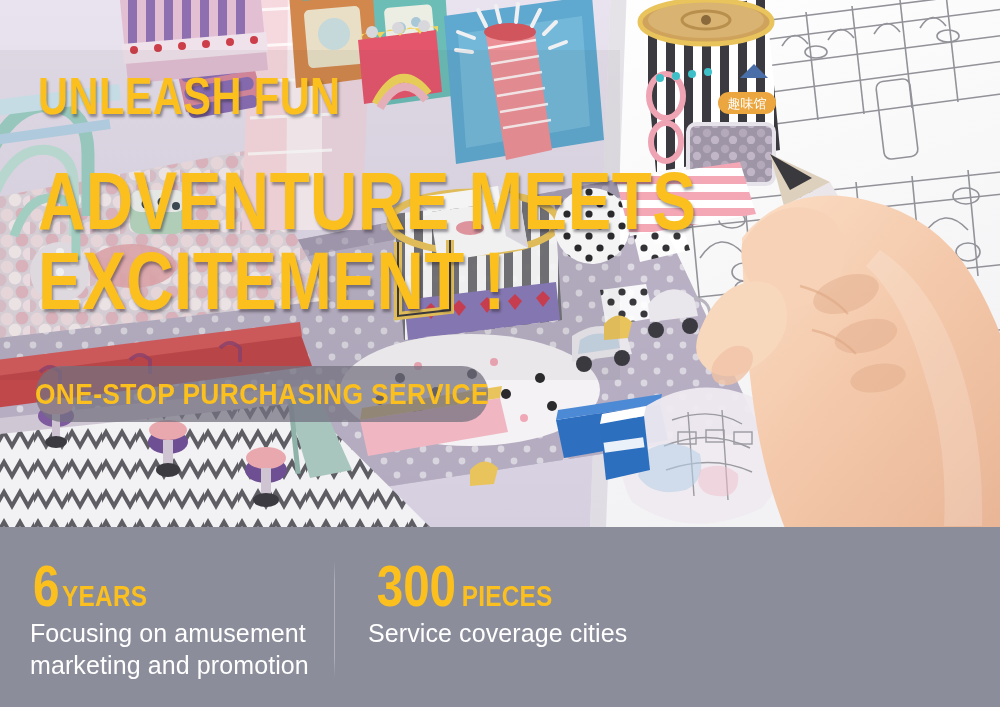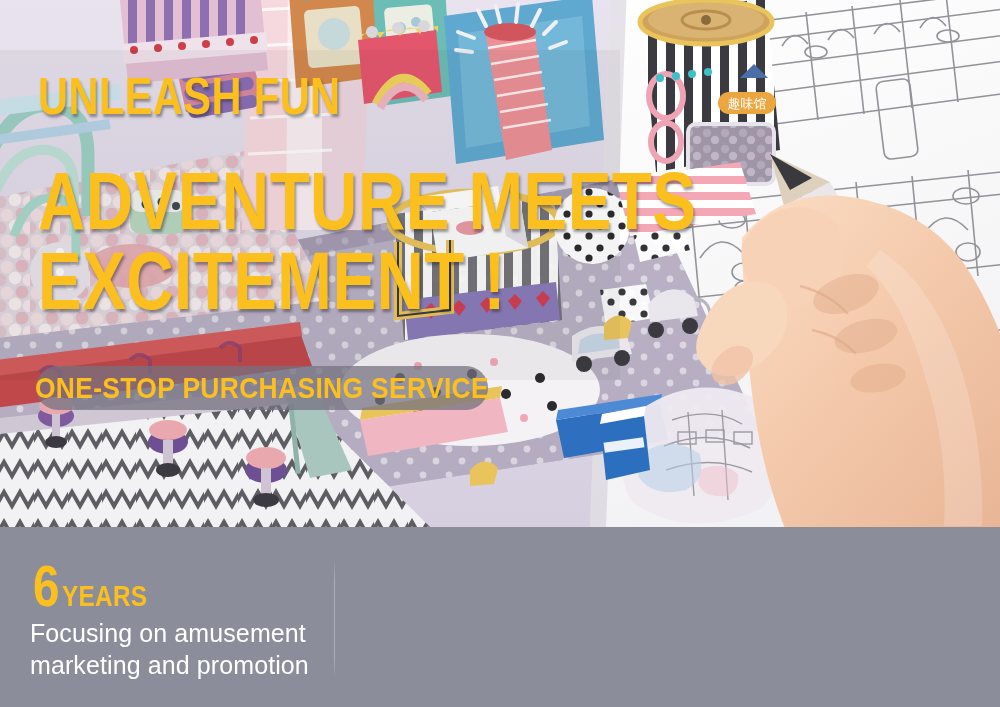--- a/index.html
+++ b/index.html
@@ -45,21 +45,21 @@
     line-height:1;
   }
   .hl-1 { left:38px; top:70px;  font-size:52px; }
   .hl-2 { left:38px; top:160px; font-size:82px; }
   .hl-3 { left:38px; top:240px; font-size:82px; }
 
   
   .pill {
     position:absolute;
     left:36px; top:366px;
-    width:452px; height:44px;
+    width:452px; height:56px;
     background:rgba(116,114,128,.74);
     border-radius:26px;
     display:flex; align-items:center; justify-content:center;
   }
   .pill-label {
     color:#fbc01e;
     font-weight:bold;
     font-family:"Liberation Sans Narrow","Liberation Sans", sans-serif;
     font-stretch:condensed;
     font-size:30px;
@@ -643,16 +643,23 @@
     <div class="stat stat-1">
       <div class="stat-top">
         <span class="stat-num">6</span>
         <span class="stat-unit u-years">YEARS</span>
       </div>
       <div class="stat-desc">Focusing on amusement marketing and promotion</div>
       <div class="divider"></div>
     </div>
 
 
+    <div class="stat stat-3">
+      <div class="stat-top">
+        <span class="stat-num">300</span>
+        <span class="stat-unit u-pieces">PIECES</span>
+      </div>
+      <div class="stat-desc">Service coverage cities</div>
+    </div>
 
   </div>
 
 </div>
 
 </body></html>

